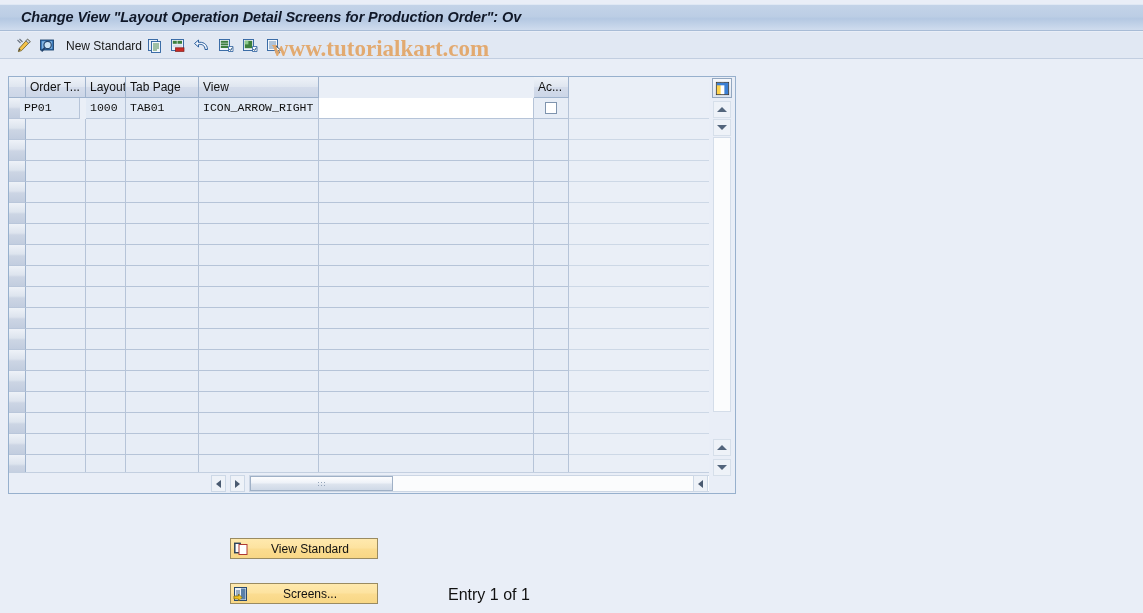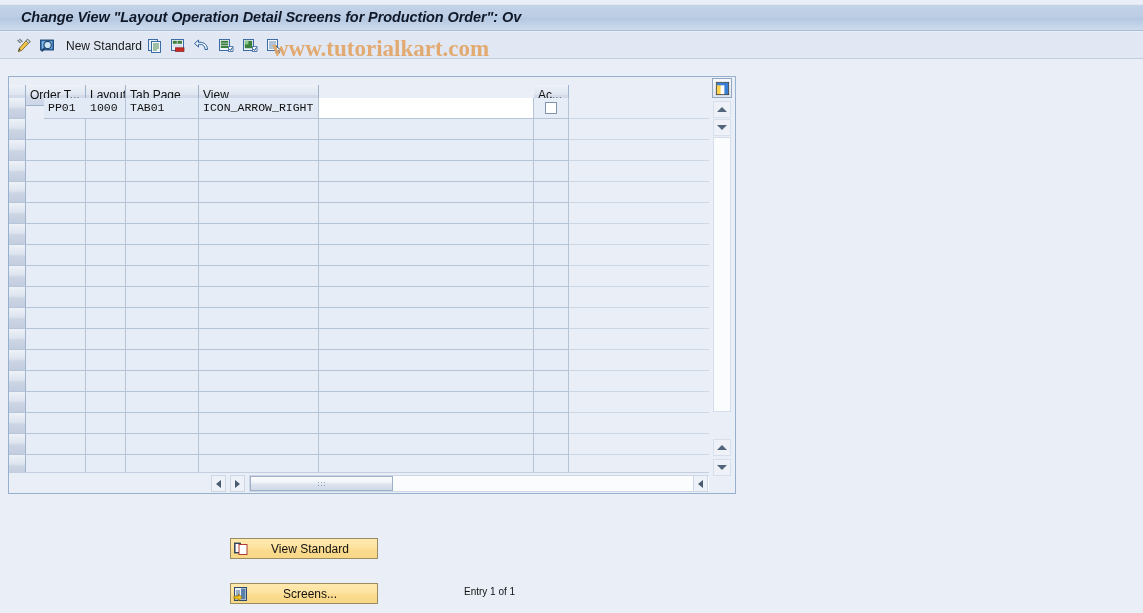--- a/index.html
+++ b/index.html
@@ -80,21 +80,21 @@
     left: 8px; top: 76px;
     width: 728px; height: 418px;
     background: #eaeff7;
     border: 1px solid #97b0cd;
     box-sizing: border-box;
   }
 
   
   #grid-header {
     position: absolute;
-    left: 0; top: 8px;
+    left: 0; top: 0;
     width: 726px; height: 21px;
     box-sizing: border-box;
   }
   .hcell {
     position: absolute;
     top: 0; height: 21px;
     background: linear-gradient(to bottom, #eef2f8 0%, #dfe6f0 48%, #d4dceb 52%, #ccd6e7 100%);
     border-right: 1px solid #9fb3cd;
     border-bottom: 1px solid #9fb3cd;
     box-sizing: border-box;
@@ -272,24 +272,23 @@
     flex: 1 1 auto;
     text-align: center;
     font-size: 12px;
     color: #111;
     white-space: nowrap;
     padding-right: 6px;
   }
   #entry-status {
     position: absolute;
     left: 448px; top: 586px;
-    font-size: 10px;
+    font-size: 16px;
     color: #111;
     white-space: nowrap;
-    margin-left: 16px;
   }
 </style>
 </head>
 <body>
 
 <div id="titlebar">
   <div class="title-text">Change View "Layout Operation Detail Screens for Production Order": Ov</div>
 </div>
 
 <div id="toolbar">
@@ -376,21 +375,21 @@
     <div class="hcell corner" style="left:0px;width:17px;"></div>
     <div class="hcell" style="left:17px;width:60px;">Order T...</div>
     <div class="hcell" style="left:77px;width:40px;">Layout</div>
     <div class="hcell" style="left:117px;width:73px;">Tab Page</div>
     <div class="hcell" style="left:190px;width:120px;">View</div>
     <div class="hcell" style="left:525px;width:35px;">Ac...</div>
   </div>
 
   <div class="grow" style="top:21px;">
     <div class="sel-cell"></div>
-    <div class="dcell filled" style="left:35px;width:60px;">PP01</div>
+    <div class="dcell filled" style="left:11px;width:60px;">PP01</div>
     <div class="dcell filled" style="left:77px;width:40px;">1000</div>
     <div class="dcell filled" style="left:117px;width:73px;">TAB01</div>
     <div class="dcell filled" style="left:190px;width:120px;">ICON_ARROW_RIGHT</div>
     <div class="dcell input-white" style="left:310px;width:215px;"></div>
     <div class="dcell checkbox-cell" style="left:525px;width:35px;">
       <span class="cbx"></span>
     </div>
     <div class="dcell trailing" style="left:560px;width:140px;"></div>
   </div>
 

